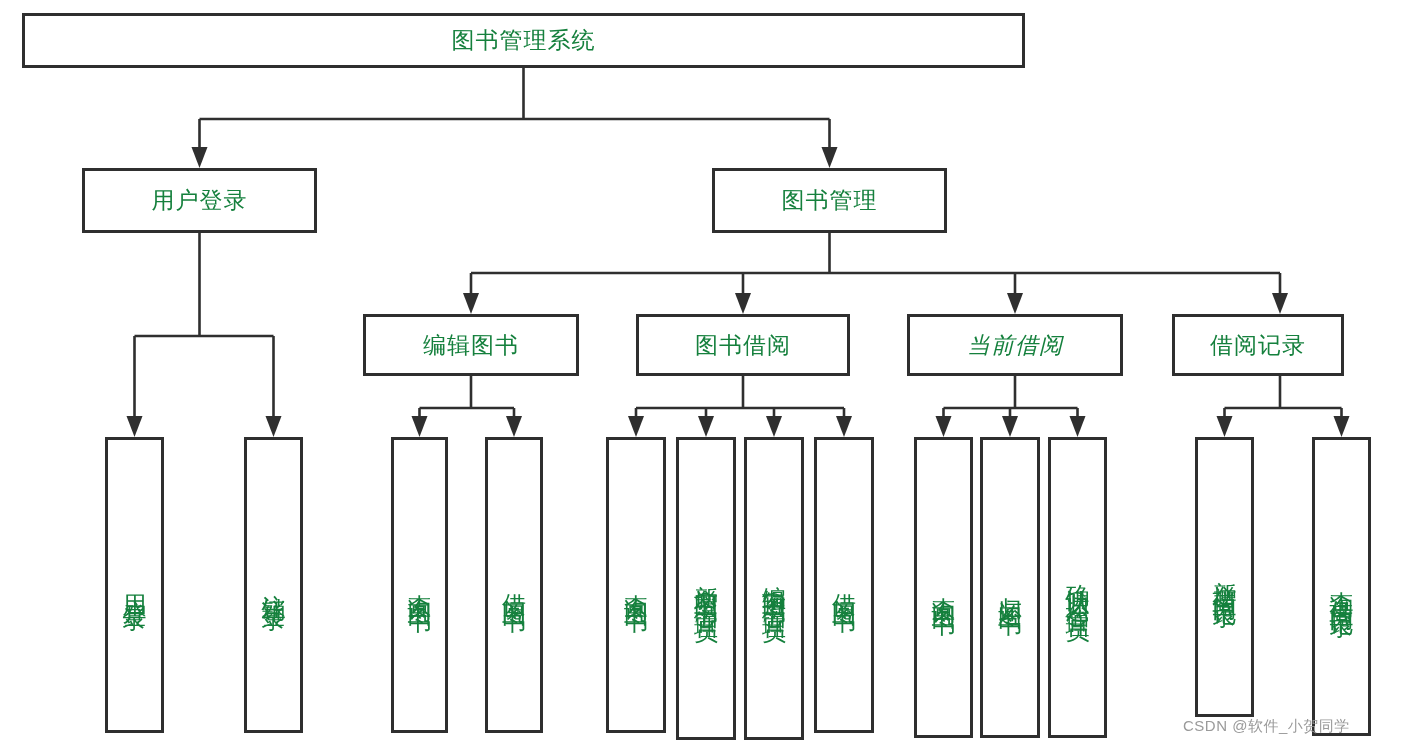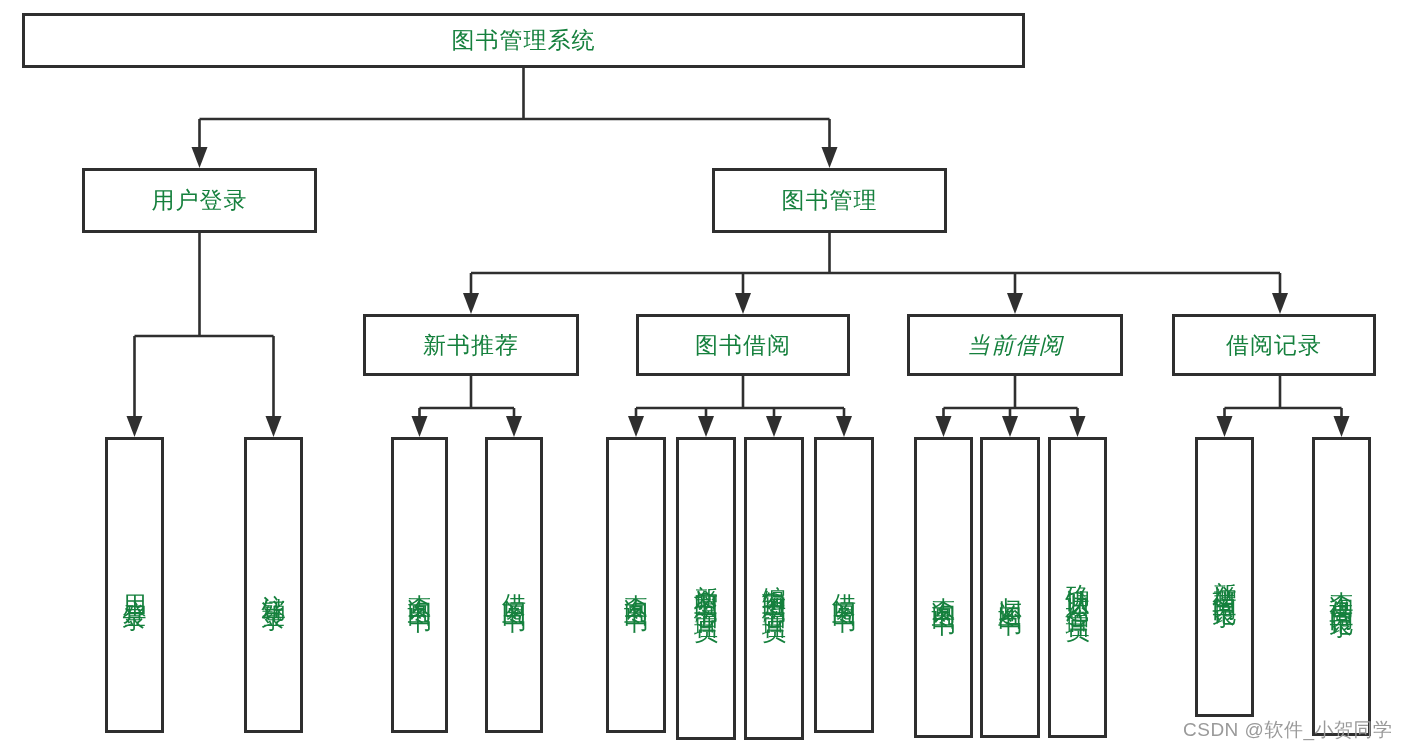--- a/index.html
+++ b/index.html
@@ -29,39 +29,39 @@
     line-height:1;
     white-space:nowrap;
   }
   
   .n-root{left:22px;top:13px;width:1003px;height:55px;}
   .n-user-login{left:82px;top:168px;width:235px;height:65px;}
   .n-book-mgmt{left:712px;top:168px;width:235px;height:65px;}
   .n-new-book{left:363px;top:314px;width:216px;height:62px;}
   .n-book-borrow{left:636px;top:314px;width:214px;height:62px;text-align:right;}
   .n-current-borrow{left:907px;top:314px;width:216px;height:62px;font-style:italic;}
-  .n-borrow-record{left:1172px;top:314px;width:204px;height:62px;}
+  .n-borrow-record{left:1172px;top:314px;width:172px;height:62px;}
   .v-a1{left:105px;height:296px;}
   .v-a2{left:244px;height:296px;}
   .v-b1{left:391px;width:57px;height:296px;}
   .v-b2{left:485px;width:58px;height:296px;}
   .v-c1{left:606px;width:60px;height:296px;}
   .v-c2{left:676px;width:60px;height:303px;}
   .v-c3{left:744px;width:60px;height:303px;}
   .v-c4{left:814px;width:60px;height:296px;}
   .v-d1{left:914px;height:301px;}
   .v-d2{left:980px;width:60px;height:301px;}
   .v-d3{left:1048px;height:301px;}
   .v-e1{left:1195px;height:280px;}
   .v-e2{left:1312px;height:299px;}
   .watermark{
     position:absolute;
     left:1183px;top:717px;
     z-index:3;
-    font-size:19px;
+    font-size:15px;
     color:#9a9a9a;
     letter-spacing:0.5px;
     white-space:nowrap;
   }
 </style>
 </head>
 <body>
 
 <div class="canvas">
 
@@ -103,21 +103,21 @@
       <path d="M1216.5,416 h16 l-8,21 z"></path>
       <path d="M1333.5,416 h16 l-8,21 z"></path>
     </g>
   </svg>
 
   <div class="hbox n-root">图书管理系统</div>
 
   <div class="hbox n-user-login">用户登录</div>
   <div class="hbox n-book-mgmt">图书管理</div>
 
-  <div class="hbox n-new-book">新书推荐</div>
+  <div class="hbox n-new-book">编辑图书</div>
   <div class="hbox n-book-borrow">图书借阅</div>
   <div class="hbox n-current-borrow">当前借阅</div>
   <div class="hbox n-borrow-record">借阅记录</div>
 
   <div class="vbox v-a1">
     <span>用户登录</span>
   </div>
   <div class="vbox v-a2">
     <span>注销登录</span>
   </div>

